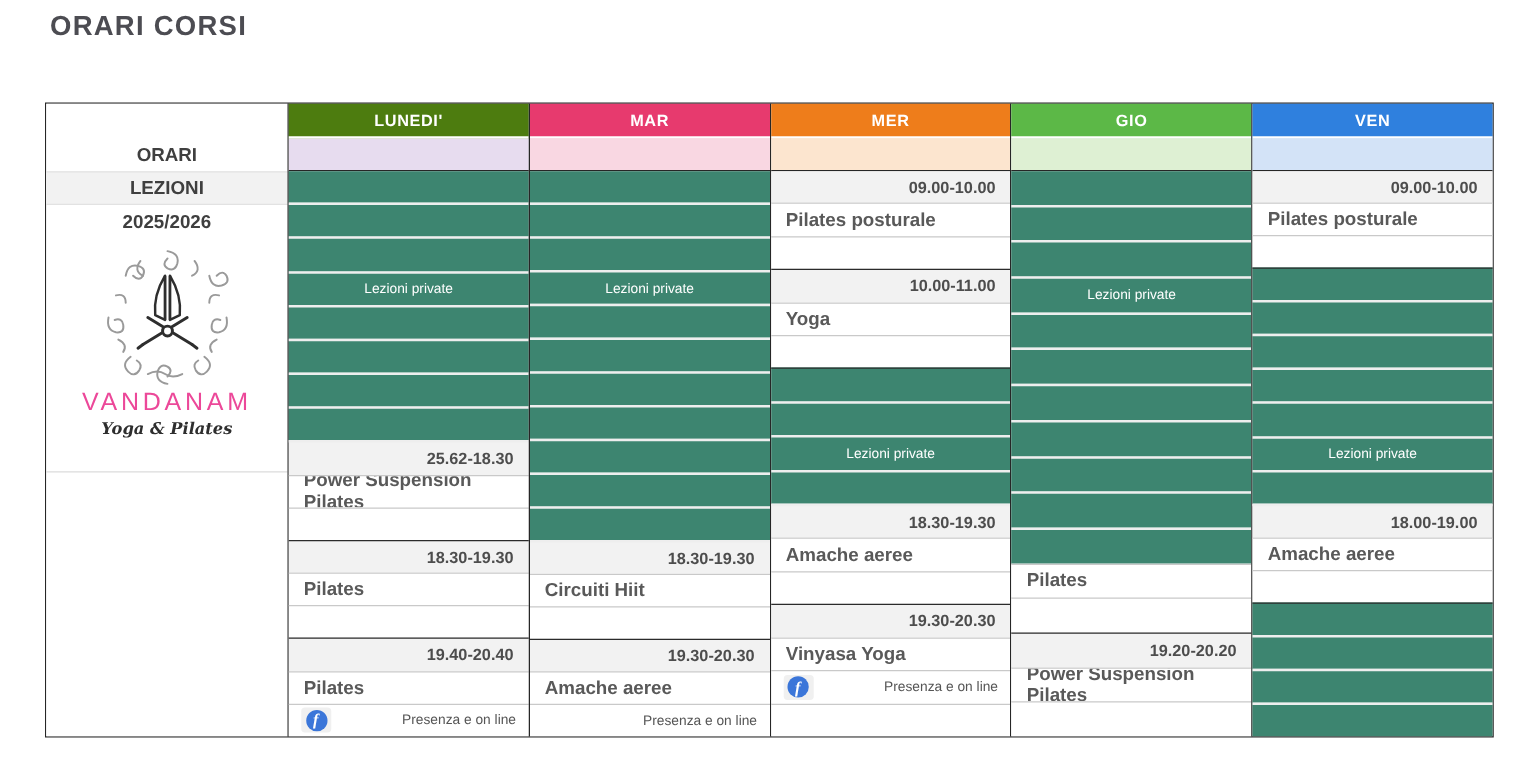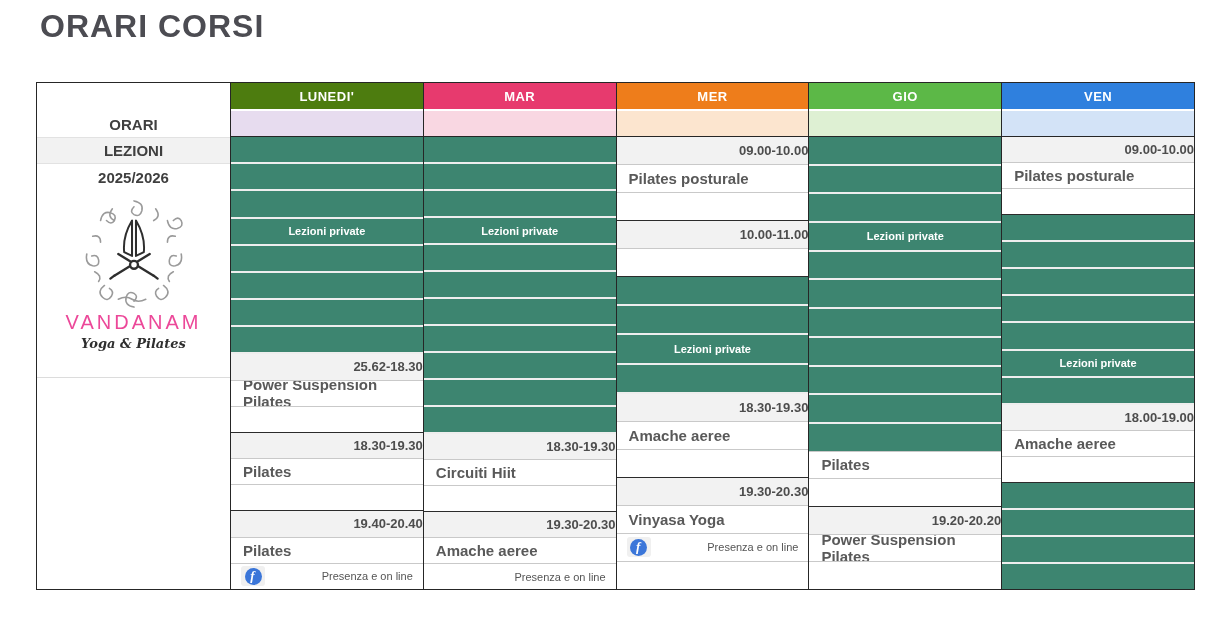--- a/index.html
+++ b/index.html
@@ -1,19 +1,19 @@
 <!DOCTYPE html>
 <html><head>
 <meta charset="utf-8">
 <style>
   * { margin:0; padding:0; box-sizing:border-box; }
   html,body { width:1223px; height:620px; background:#ffffff; overflow:hidden;
               font-family:"Liberation Sans", sans-serif; }
 
-  .page-title { position:absolute; left:40px; top:8px; font-size:32px; font-weight:bold;
+  .page-title { position:absolute; left:40px; top:8px; font-size:22px; font-weight:bold;
                 color:#4c4c52; letter-spacing:1px; }
 
   .schedule { position:absolute; left:36px; top:82px; width:1159px; height:508px;
               display:flex; border:1px solid #262626; }
 
   
   .sidebar { width:193px; display:flex; flex-direction:column; background:#ffffff; }
   .sb-spacer { height:28px; }
   .sb-row { height:26px; display:flex; align-items:center; justify-content:center;
             font-size:15px; font-weight:bold; color:#3f3f3f; }
@@ -30,22 +30,22 @@
   
   .day-col { flex:1; display:flex; flex-direction:column; border-left:1px solid #262626; }
   .day-header { height:28px; display:flex; align-items:center; justify-content:center;
                 color:#ffffff; font-size:13px; font-weight:bold; letter-spacing:0.5px;
                 border-bottom:2px solid #ffffff; }
   .day-tint { height:26px; border-bottom:1px solid #262626; }
 
   .cell { flex:1; display:flex; align-items:center; overflow:hidden; }
   .cell.green   { background:#3d8570; }
   .cell.label   { background:#3d8570; justify-content:center;
-                  color:#ffffff; font-size:11px; font-weight:bold; }
-  .cell.time    { background:#f2f2f2; justify-content:flex-end; padding-right:0;
+                  color:#ffffff; font-size:11px; font-weight:normal; }
+  .cell.time    { background:#f2f2f2; justify-content:flex-end; padding-right:12px;
                   color:#4d4d4d; font-size:13px; font-weight:bold; }
   .cell.name    { background:#ffffff; justify-content:flex-start; padding-left:12px;
                   color:#595959; font-size:15px; font-weight:bold; }
   .cell.blank   { background:#ffffff; }
   .cell.presenza{ background:#ffffff; justify-content:space-between; padding:0 10px; }
   .presenza-text { color:#555555; font-size:11px; margin-left:auto; }
   .fb-wrap { width:24px; height:20px; background:#f0f0f0; border-radius:3px;
              display:flex; align-items:center; justify-content:center; margin-right:6px; }
   .fb-icon { width:17px; height:17px; border-radius:50%; background:#3b76d9;
              color:#ffffff; display:flex; align-items:center; justify-content:center;
@@ -151,20 +151,21 @@
         <span class="presenza-text">Presenza e on line</span>
       </div>
     </div>
     <div class="day-col">
       <div class="day-header" style="background: rgb(238, 125, 27);">MER</div>
       <div class="day-tint" style="background: rgb(252, 229, 207);"></div>
       <div class="cell time ">09.00-10.00</div>
       <div class="cell name sep-mid">Pilates posturale</div>
       <div class="cell blank sep-mid"></div>
       <div class="cell time sep-dark">10.00-11.00</div>
+      <div class="cell name sep-mid">Yoga</div>
       <div class="cell blank sep-mid"></div>
       <div class="cell green sep-dark"></div>
       <div class="cell green sep-light"></div>
       <div class="cell label sep-light">Lezioni private</div>
       <div class="cell green sep-light"></div>
       <div class="cell time sep-light">18.30-19.30</div>
       <div class="cell name sep-mid">Amache aeree</div>
       <div class="cell blank sep-mid"></div>
       <div class="cell time sep-dark">19.30-20.30</div>
       <div class="cell name sep-mid">Vinyasa Yoga</div>

